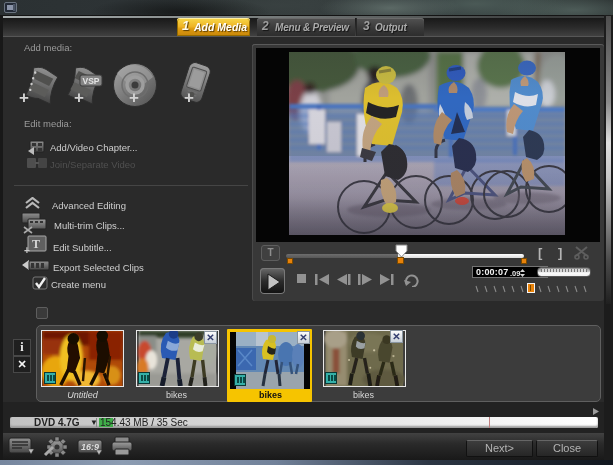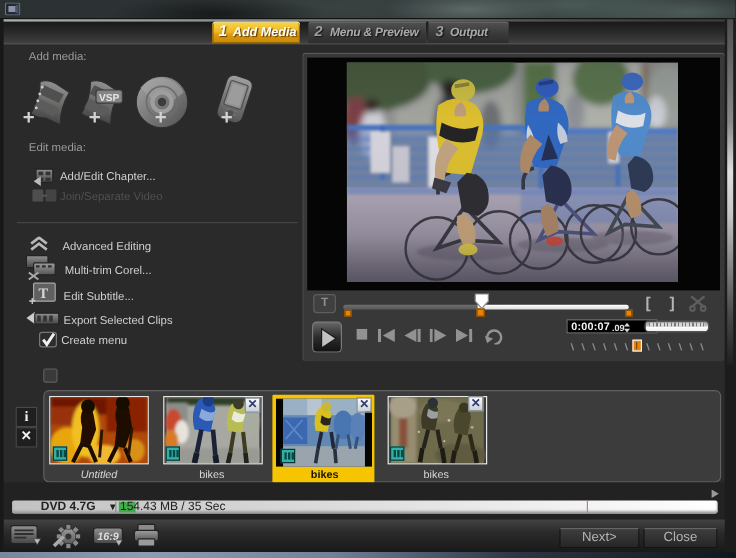--- a/index.html
+++ b/index.html
@@ -151,42 +151,42 @@
       <rect x="0" y="0" width="22" height="38" rx="6" fill="url(#met2)" stroke="#2e2e2e"></rect>
       <rect x="3.5" y="5" width="15" height="21" rx="1.5" fill="#8e8e8e" stroke="#4e4e4e"></rect>
       <rect x="5.5" y="7" width="11" height="17" fill="#9c9c9c"></rect>
       <rect x="6" y="28" width="10" height="1.5" fill="#6e6e6e"></rect>
         <rect x="6" y="31" width="10" height="1.5" fill="#6e6e6e"></rect>
       <circle cx="11" cy="31.5" r="2.6" fill="#50504e"></circle>
     </g>
     <text x="170" y="45" font-size="17" font-weight="bold" fill="#d2d2d2">+</text>
   </svg>
   <div class="ab gtxt" style="left:24px;top:118px;">Edit media:</div>
-  <div class="ab wtxt" style="left:50px;top:142px;">Add/Edit Chapter...</div>
+  <div class="ab wtxt" style="left:50px;top:142px;">Add/Video Chapter...</div>
   <div class="ab dis" style="left:50px;top:159px;">Join/Separate Video</div>
   <svg class="ab" style="left:28px;top:138px" width="20" height="17">
     <rect x="2" y="3" width="14" height="11" rx="1" fill="url(#met)" stroke="#222"></rect>
     <rect x="4" y="5" width="4" height="3" fill="#333"></rect>
       <rect x="10" y="5" width="4" height="3" fill="#333"></rect>
     <rect x="4" y="10" width="4" height="3" fill="#333"></rect>
       <rect x="10" y="10" width="4" height="3" fill="#333"></rect>
     <path d="M0 13 l6 -4 l0 8 z" fill="#bbb"></path>
   </svg>
   <svg class="ab" style="left:26px;top:155px" width="22" height="16">
     <rect x="1" y="3" width="9" height="10" rx="1" fill="#4e4e4e"></rect>
     <rect x="12" y="3" width="9" height="10" rx="1" fill="#444"></rect>
     <path d="M9 8 h4" stroke="#555" stroke-width="2"></path>
   </svg>
   <div class="ab" id="divider"></div>
   <div class="ab wtxt" style="left:52px;top:200px;">Advanced Editing</div>
   <svg class="ab" style="left:24px;top:197px" width="17" height="13">
     <path d="M2 6 L8.5 1 L15 6" fill="none" stroke="#b8b8b8" stroke-width="2.2"></path>
     <path d="M2 11 L8.5 6 L15 11" fill="none" stroke="#b8b8b8" stroke-width="2.2"></path>
   </svg>
-  <div class="ab wtxt" style="left:54px;top:220px;">Multi-trim Corel...</div>
+  <div class="ab wtxt" style="left:54px;top:220px;">Multi-trim Clips...</div>
   <svg class="ab" style="left:20px;top:211px" width="32" height="24">
     <rect x="2" y="2" width="18" height="10" rx="1" fill="url(#met)" stroke="#222"></rect>
     <rect x="8" y="8" width="18" height="10" rx="1" fill="url(#met2)" stroke="#222"></rect>
     <rect x="10" y="10" width="3" height="2" fill="#333"></rect>
       <rect x="15" y="10" width="3" height="2" fill="#333"></rect>
       <rect x="20" y="10" width="3" height="2" fill="#333"></rect>
     <path d="M4 16 l8 6 M12 16 l-8 6" stroke="#aaa" stroke-width="1.6"></path>
   </svg>
   <div class="ab wtxt" style="left:53px;top:242px;">Edit Subtitle...</div>
   <svg class="ab" style="left:24px;top:235px" width="26" height="20">

